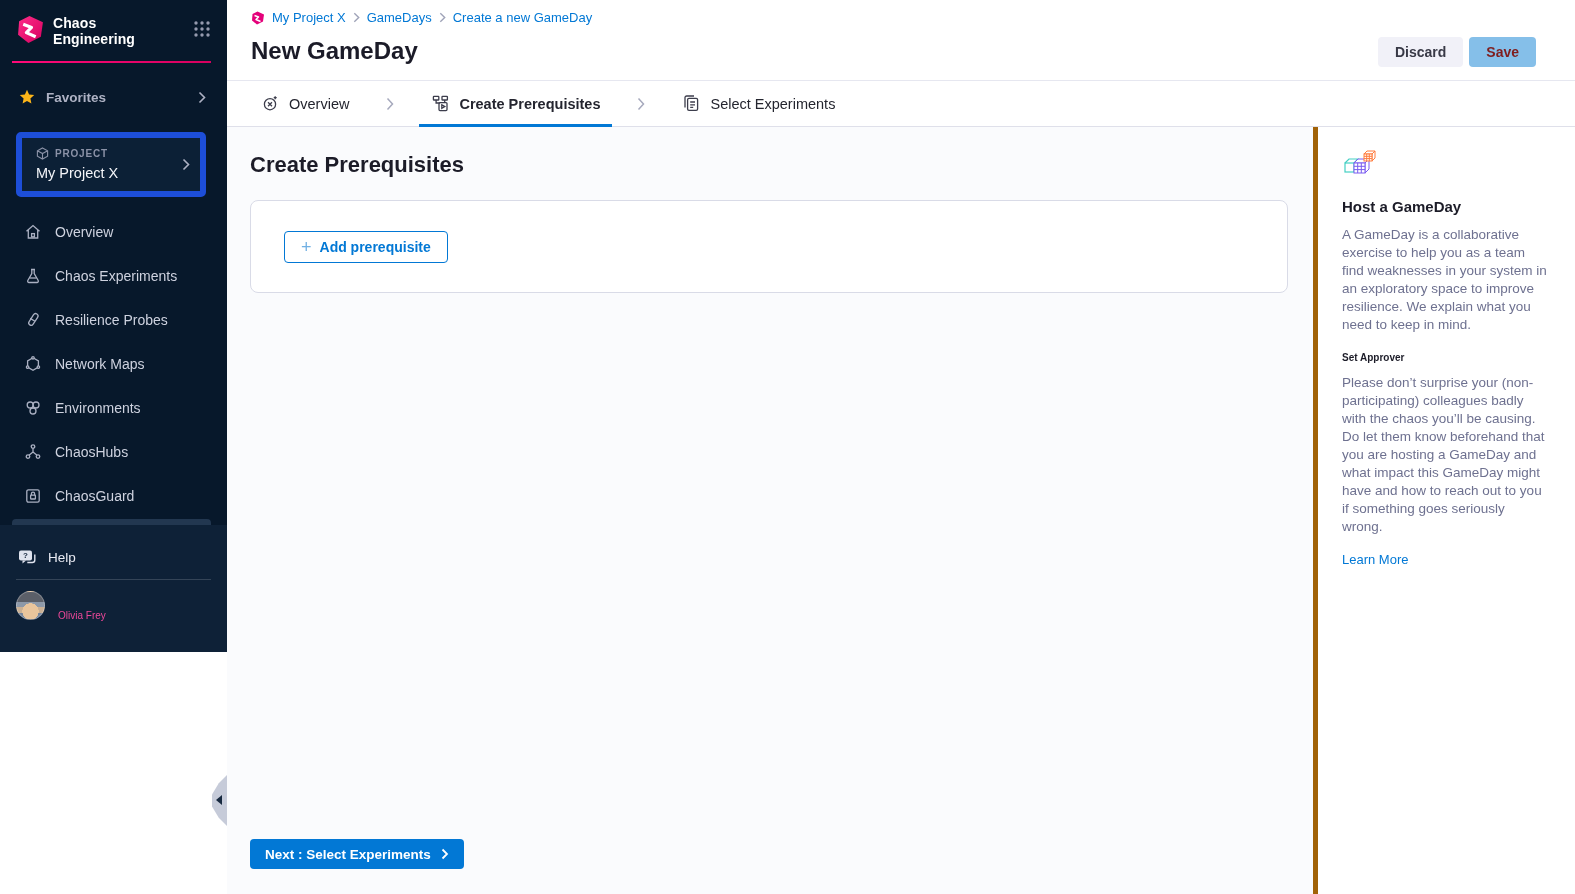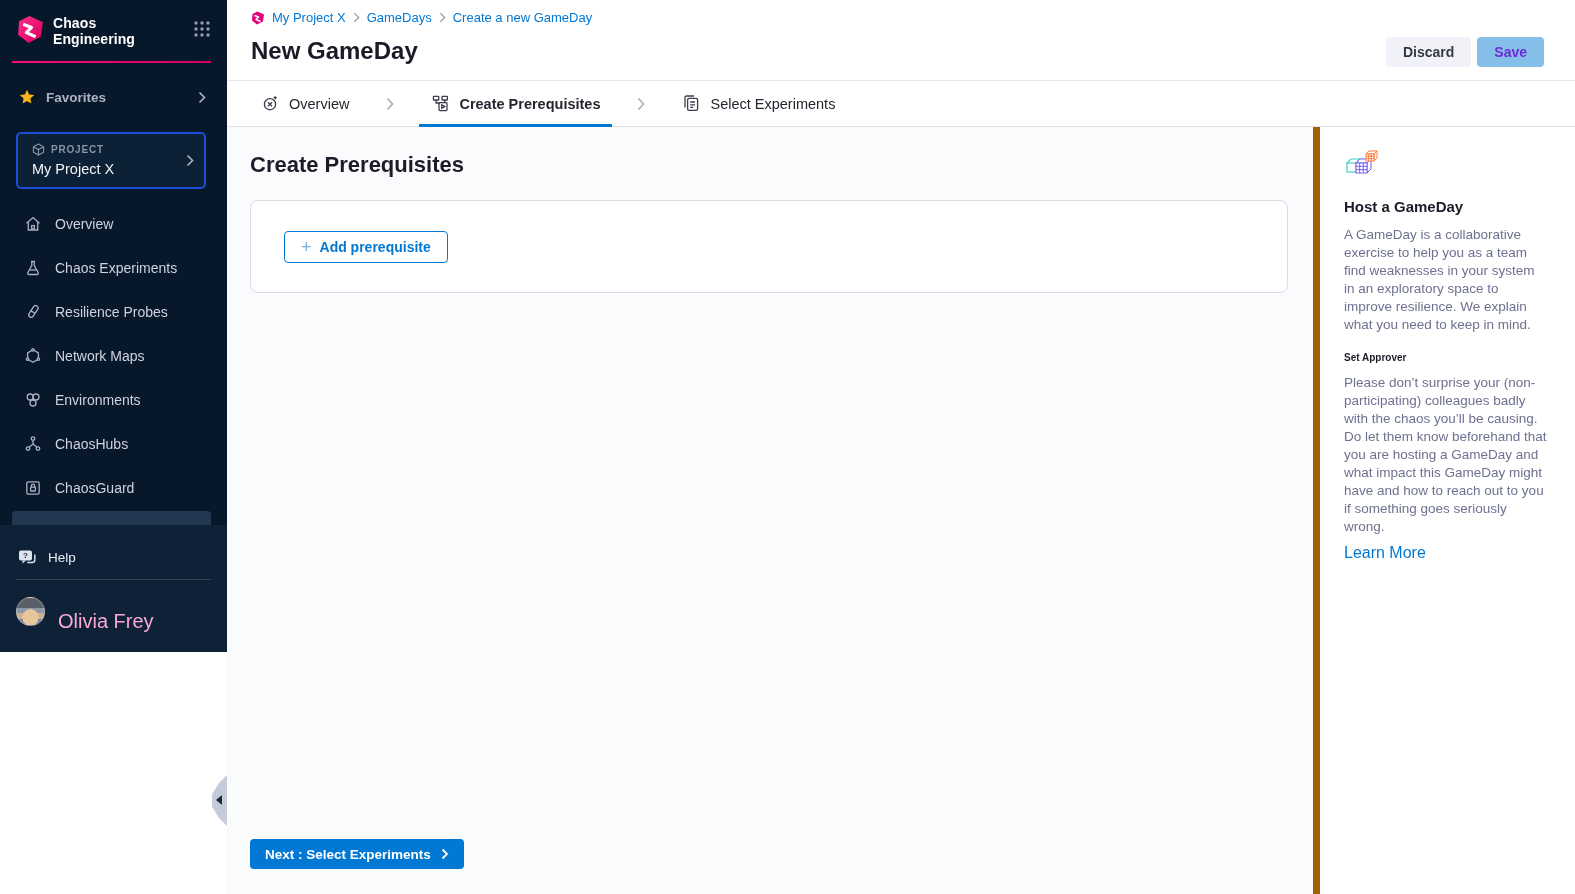--- a/index.html
+++ b/index.html
@@ -13,21 +13,21 @@
   .brand-logo { width:29px; height:29px; flex:0 0 auto; }
   .brand-text { margin-left:8px; color:#fff; font-size:14px; font-weight:700; line-height:16px; letter-spacing:.1px; }
   .grid-icon { margin-left:auto; margin-top:5px; cursor:pointer; }
   .brand-divider { height:2px; background:linear-gradient(90deg,#ff0a78,#d6005f); margin:14px 16px 0 12px; }
 
   .fav-row { display:flex; align-items:center; margin:21px 16px 0 16px; height:26px; cursor:pointer;font-weight:bold; }
   .fav-star { width:16px; height:16px; margin-left:3px; }
   .fav-label { margin-left:11px; color:#aeb2c4; font-size:13.5px; }
   .fav-chev { margin-left:auto; margin-right:5px; }
 
-  .project-card { margin:22px 21px 0 16px; border:2px solid #1d4ed8; border-radius:5px; background:#0c2036;
+  .project-card { margin:22px 21px 0 16px; border:6px solid #1d4ed8; border-radius:5px; background:#0c2036;
                   padding:9px 10px 10px 14px; display:flex; align-items:center; cursor:pointer; }
   .project-card-main { flex:1; }
   .project-tag { display:flex; align-items:center; gap:6px; color:#8b92a7; font-size:10px; font-weight:700; letter-spacing:.8px; }
   .project-name { margin-top:5px; color:#f4f5f9; font-size:14.5px; }
 
   .nav { margin-top:14px; }
   .nav-item { display:flex; align-items:center; height:42px; margin:0 16px 2px 12px; padding-left:11px;
               border-radius:4px; color:#ced2df; font-size:14px; cursor:pointer; }
   .nav-item .nicon { width:19px; height:19px; display:flex; align-items:center; justify-content:center; color:#aab0c2; }
   .nav-item span.nlabel { margin-left:13px; }
@@ -39,39 +39,39 @@
   .sidebar-footer { position:absolute; left:0; bottom:0; width:227px; height:127px; background:#0e2137; }
   .help-row { display:flex; align-items:center; padding:18px 16px 0 18px; height:46px; cursor:pointer; }
   .help-label { margin-left:11px; color:#e9ebf3; font-size:13.5px; }
   .footer-divider { height:1px; background:rgba(255,255,255,.16); margin:8px 16px 0 16px; }
   .user-row { display:flex; align-items:center; padding:10px 16px 0 16px; cursor:pointer; }
   .avatar { width:29px; height:29px; border-radius:50%;
             background:
               radial-gradient(circle at 50% 72%, #e9c59c 0 34%, transparent 35%),
               linear-gradient(180deg,#5b5f68 0 38%, #8d99a9 38% 55%, #c9b094 55% 78%, #74849b 78%);
             border:1px solid rgba(255,255,255,.25); }
-  .user-name { margin-left:13px; color:#f9a8d4; font-size:20px;margin-top:20px; }
+  .user-name { margin-left:13px; color:#ec4899; font-size:10px;margin-top:20px; }
 
   .collapse-handle { position:absolute; left:212px; top:775px; width:15px; height:51px; background:#c6cbd9;
                      clip-path:polygon(100% 0,100% 100%,45% 84%,0 62%,0 38%,45% 16%); cursor:pointer; }
   .collapse-handle::after { content:""; position:absolute; left:4px; top:20px; width:0; height:0;
                             border-top:5px solid transparent; border-bottom:5px solid transparent;
                             border-right:6px solid #17293f; }
 
   
   .header { position:absolute; left:227px; top:0; width:1348px; height:81px; background:#fff; border-bottom:1px solid #e6e7f0; }
   .breadcrumb { display:flex; align-items:center; gap:7px; padding:10px 0 0 24px; font-size:13px; }
   .crumb { color:#0278d5; text-decoration:none; cursor:pointer; }
   .crumb-sep { color:#9fa3b8; display:flex; }
   .mini-logo { width:14px; height:14px; }
   .page-title { padding:12px 0 0 24px; font-size:24px; font-weight:700; color:#1b1b28; }
-  .header-actions { position:absolute; right:31px; top:37px; display:flex; gap:6px; }
+  .header-actions { position:absolute; right:39px; top:37px; display:flex; gap:6px; }
   .btn { height:30px; padding:0 17px; border:none; border-radius:4px; font-family:inherit; font-size:14px; font-weight:600; cursor:pointer; }
   .btn-discard { background:#f1f1f8; color:#383946; }
-  .btn-save { background:#85bfe9; color:#6d28d9; cursor:default; }
+  .btn-save { background:#85bfe9; color:#7f1d1d; cursor:default; }
 
   
   .tabbar { position:absolute; left:227px; top:81px; width:1348px; height:46px; background:#fff;
             border-bottom:1px solid #dfe0ea; display:flex; align-items:center; padding-left:31px; }
   .tab { position:relative; height:100%; display:flex; align-items:center; gap:9px; padding:0 3px;
          font-size:14.5px; color:#24252f; cursor:pointer; }
   .tab .ticon { color:#3c3d4c; display:flex; }
   .tab.active { font-weight:700; }
   .tab.active::after { content:""; position:absolute; left:-9px; right:-9px; bottom:-1px; height:3px; background:#0278d5; }
   .tab-sep { margin:0 34px; display:flex; color:#a6a9bd; }
@@ -83,26 +83,26 @@
   .prereq-card { margin:22px 25px 0 23px; height:93px; background:#fff; border:1px solid #d9dbe7; border-radius:8px;
                  display:flex; align-items:center; padding-left:33px; }
   .btn-add { display:inline-flex; align-items:center; gap:8px; height:32px; padding:0 16px; background:#fff;
              border:1px solid #0278d5; border-radius:4px; color:#0278d5; font-family:inherit; font-size:14px; font-weight:600; cursor:pointer; }
   .btn-add .plus { color:#71b0e3; font-size:18px; font-weight:400; line-height:1; }
   .btn-next { position:absolute; left:23px; bottom:25px; display:inline-flex; align-items:center; gap:10px; height:30px;
               padding:0 15px; background:#0278d5; border:none; border-radius:4px; color:#fff; font-family:inherit;
               font-size:13.5px; font-weight:700; cursor:pointer; }
 
   
-  .aside { position:absolute; left:1313px; top:127px; width:262px; height:767px; background:#fff; border-left:7px solid #a16207;
+  .aside { position:absolute; left:1313px; top:127px; width:262px; height:767px; background:#fff; border-left:5px solid #a16207;
            padding:23px 28px 0 24px; }
   .aside-title { margin-top:14px; font-size:15px; font-weight:700; color:#1c1c28; }
   .aside-p { margin-top:11px; font-size:13.5px; line-height:18px; color:#6e7190; }
   .aside-sub { margin-top:18px; font-size:10px; font-weight:700; color:#1c1c28; }
-  .learn-more { display:inline-block; margin-top:8px; font-size:16px; color:#0278d5; text-decoration:none; cursor:pointer; }
+  .learn-more { display:inline-block; margin-top:16px; font-size:13px; color:#0278d5; text-decoration:none; cursor:pointer; }
 
   svg { display:block; }
 </style>
 </head>
 <body>
 
 <div class="app">
 
   <nav class="sidebar">
     <div class="brand-row">

